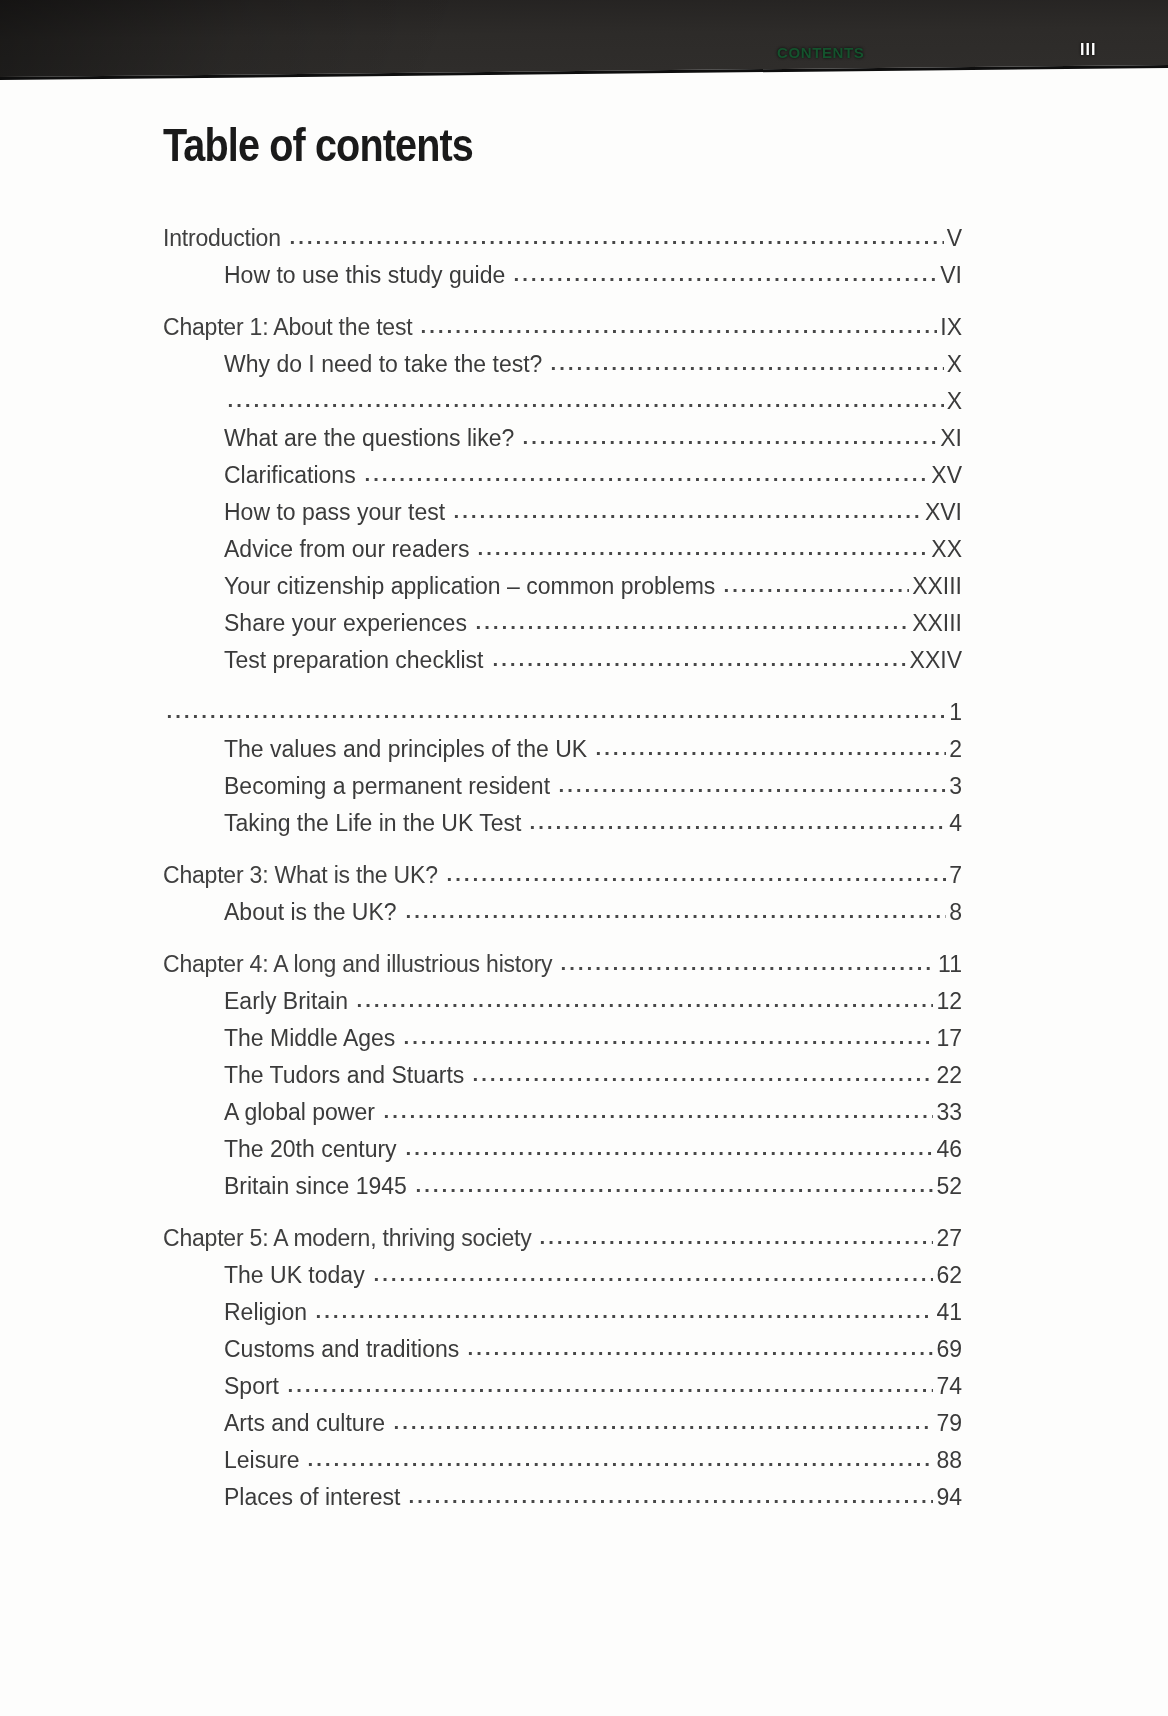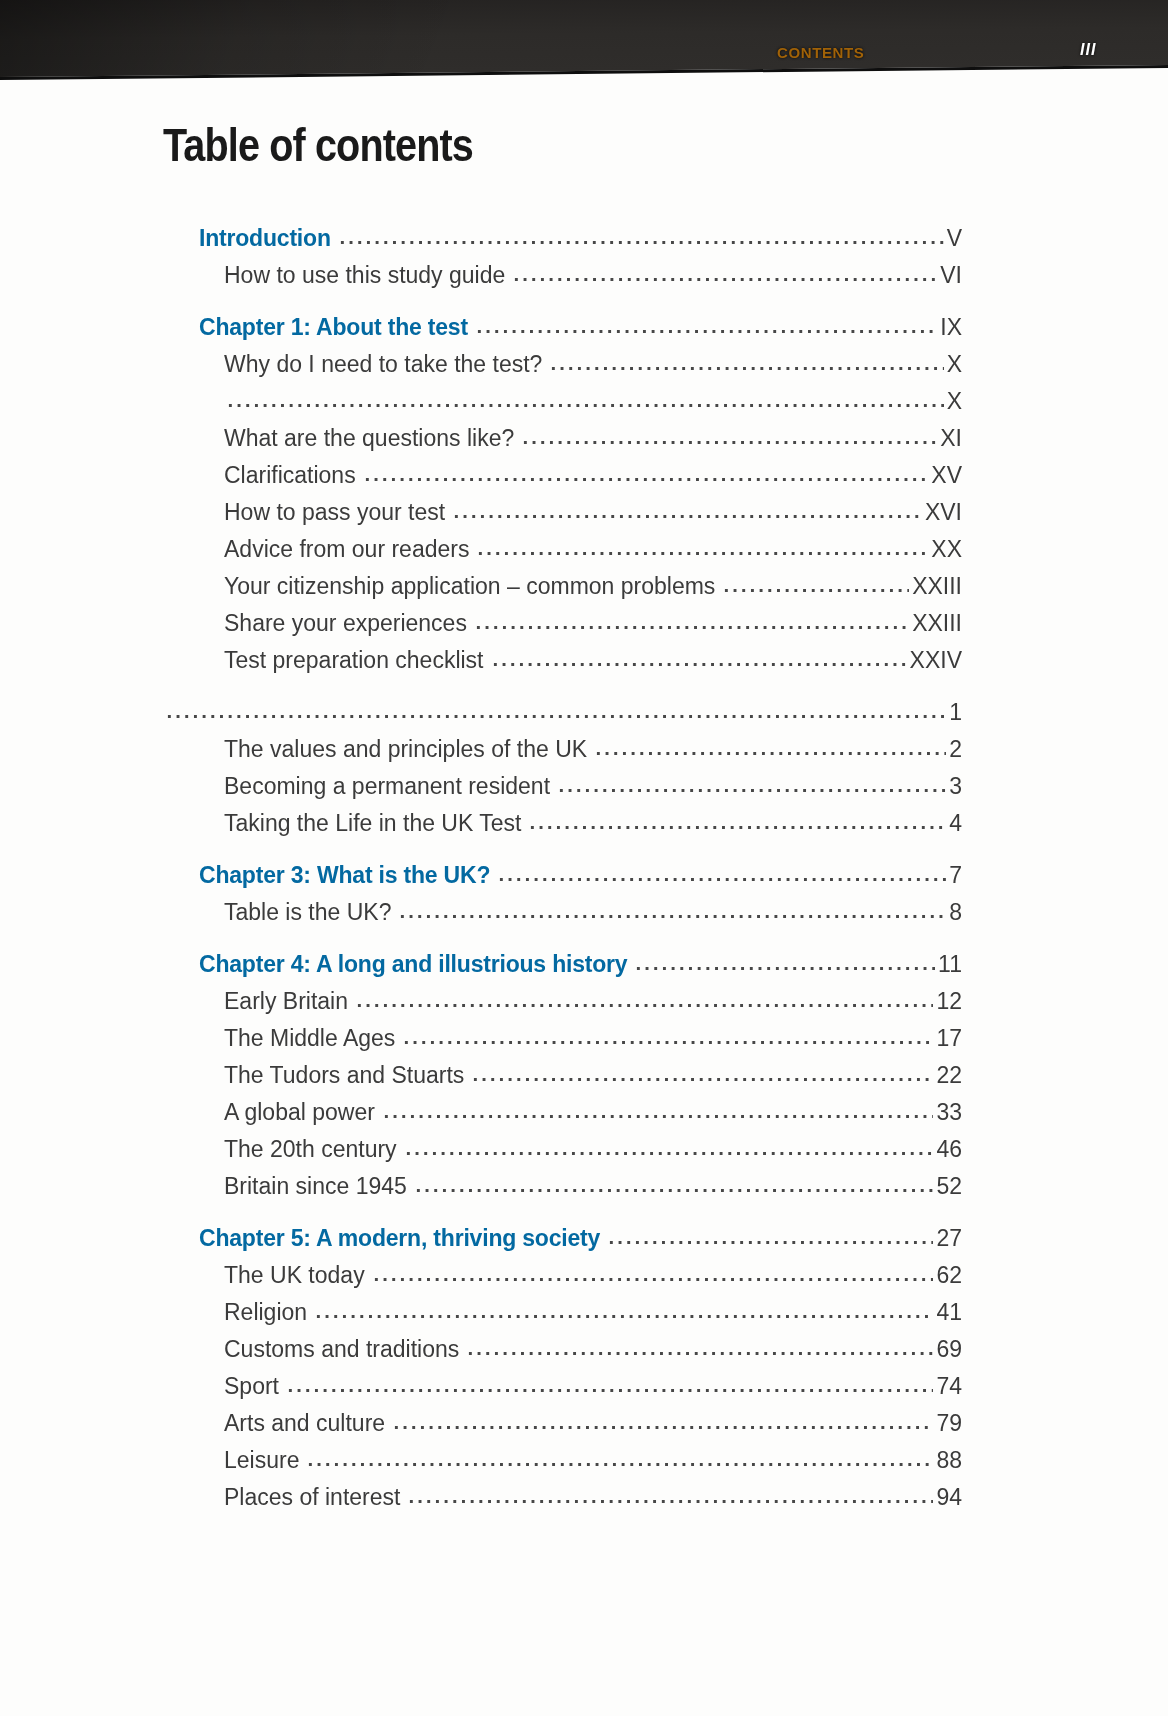--- a/index.html
+++ b/index.html
@@ -21,32 +21,31 @@
     transform-origin:50% 50%;
     border-bottom:3px solid #0e0e0e;
   }
   .band::before {
     content:"";
     position:absolute; inset:0;
     background:linear-gradient(115deg, rgba(0,0,0,0.45) 0%, rgba(0,0,0,0.12) 22%, rgba(0,0,0,0) 40%);
   }
   .running-title {
     position:absolute; left:777px; top:44px;
-    color:#a16207; font-size:15px; font-weight:bold;
+    color:#14532d; font-size:15px; font-weight:bold;
     letter-spacing:0.6px;
     text-shadow:0 0 3px rgba(0,0,0,0.9);
     z-index:2;
   }
   .folio {
     position:absolute; left:1080px; top:41px;
     color:#ffffff; font-size:16px; font-weight:bold;
     letter-spacing:1px;
     text-shadow:0 0 3px rgba(0,0,0,0.9);
     z-index:2;
-    font-style:italic;
   }
 
   .content {
     position:absolute; left:163px; top:120px; width:799px;
   }
   h1.page-title {
     margin:0 0 50px 0;
     font-size:46px; line-height:50px;
     font-weight:700; color:#1a1a1a;
     letter-spacing:-1px;
@@ -55,21 +54,21 @@
     white-space:nowrap;
   }
 
   .toc-section { margin-bottom:15px; }
   .toc-row {
     display:flex; align-items:baseline;
     height:37px; line-height:37px;
     font-size:23px; color:#3b3b3b;
   }
   .toc-row.sub { padding-left:61px; }
-  .toc-row.head .lbl { font-weight:700; color:#0369a1; letter-spacing:-0.2px;margin-left:36px; }
+  .toc-row.head .lbl { font-weight:400; color:#404040; letter-spacing:-0.2px; }
   .lbl { white-space:nowrap; padding-right:5px; }
   .leader {
     flex:1 1 auto; min-width:18px;
     height:7px;
     margin:0 3px 0 2px;
     background-image:radial-gradient(circle, #474747 1.4px, transparent 1.8px);
     background-size:8.7px 7px;
     background-repeat:repeat-x;
     background-position:0 100%;
   }
@@ -169,21 +168,21 @@
           <span class="pg">4</span>
         </div>
       </div>
       <div class="toc-section">
         <div class="toc-row head">
           <span class="lbl">Chapter 3: What is the UK?</span>
           <span class="leader"></span>
           <span class="pg">7</span>
         </div>
         <div class="toc-row sub">
-          <span class="lbl">Table is the UK?</span>
+          <span class="lbl">About is the UK?</span>
           <span class="leader"></span>
           <span class="pg">8</span>
         </div>
       </div>
       <div class="toc-section">
         <div class="toc-row head">
           <span class="lbl">Chapter 4: A long and illustrious history</span>
           <span class="leader"></span>
           <span class="pg">11</span>
         </div>

